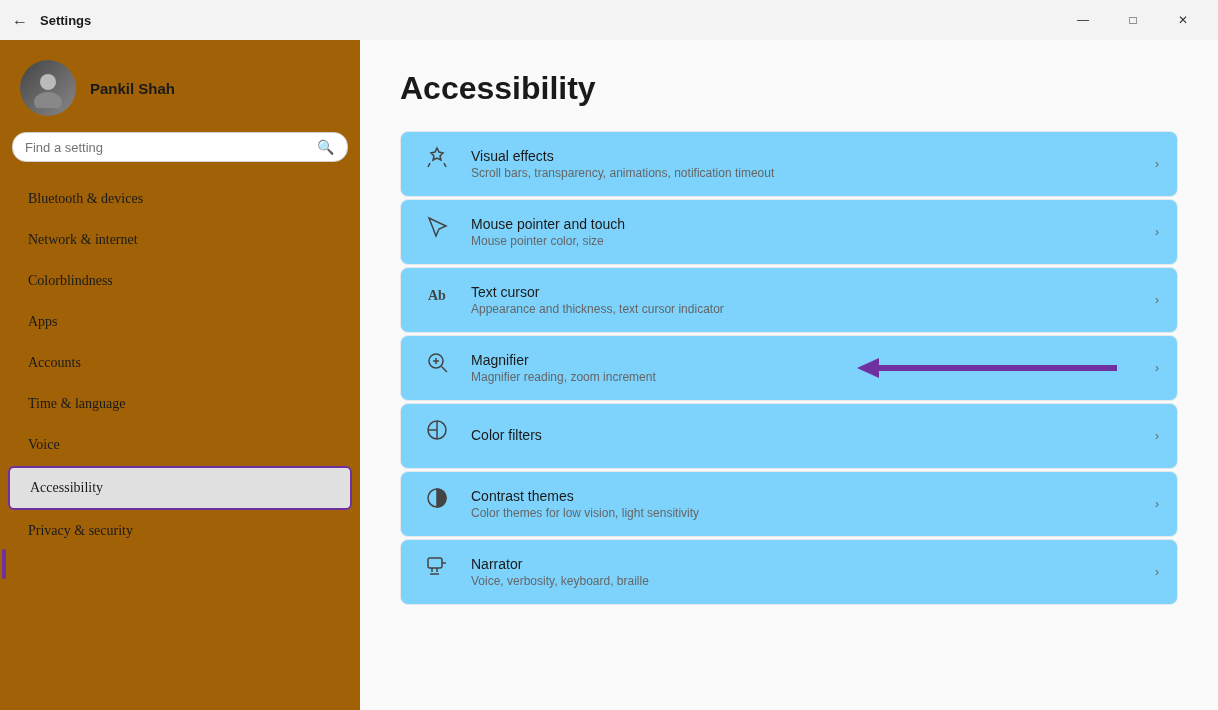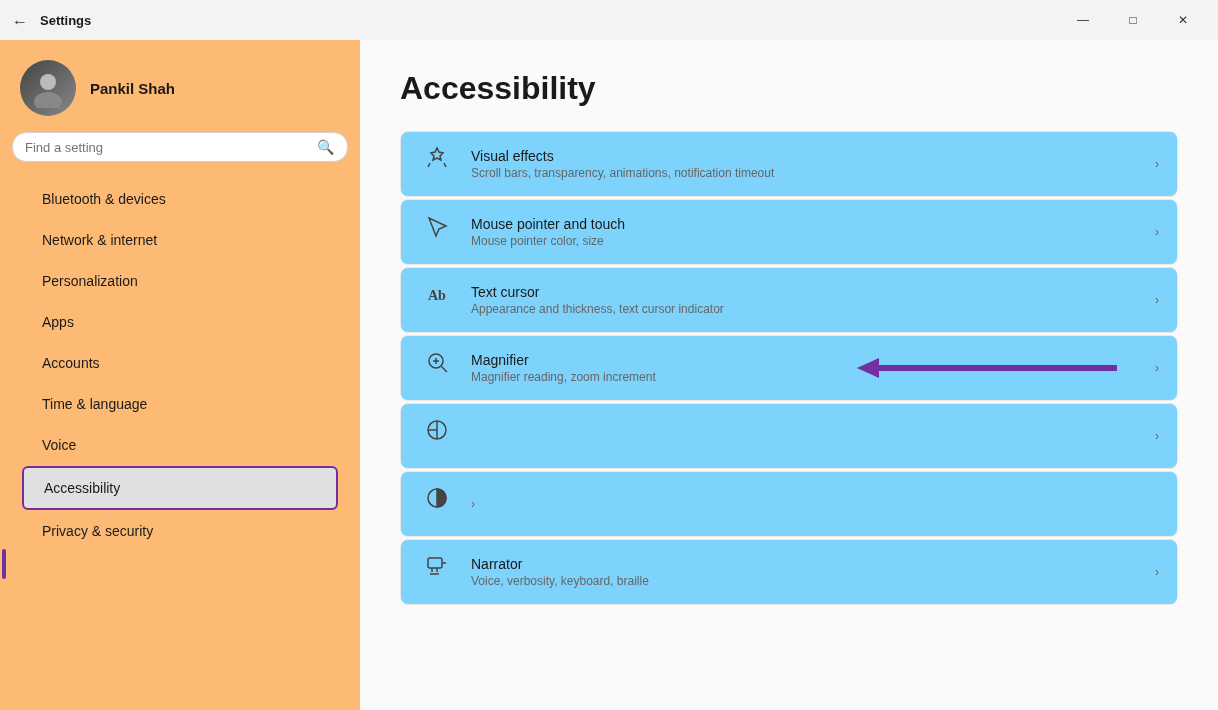--- a/index.html
+++ b/index.html
@@ -54,21 +54,21 @@
     .app-body {
       display: flex;
       flex: 1;
       overflow: hidden;
     }
 
     
     .sidebar {
       width: 360px;
       flex-shrink: 0;
-      background: #fdba74;
+      background: #a16207;
       display: flex;
       flex-direction: column;
       overflow: hidden;
       padding: 0;
     }
 
     .user-profile {
       display: flex;
       align-items: center;
       gap: 14px;
@@ -122,22 +122,23 @@
       background: transparent;
     }
     .search-icon {
       color: #555;
       font-size: 14px;
     }
 
     .nav-list {
       flex: 1;
       overflow-y: auto;
-      padding: 4px 14px;
+      padding: 4px 0;
       position: relative;
+      font-family: Liberation Serif, serif;
     }
     .nav-list::-webkit-scrollbar { width: 6px; }
     .nav-list::-webkit-scrollbar-thumb { background: #ccc; border-radius: 3px; }
 
     .nav-item {
       display: flex;
       align-items: center;
       padding: 12px 20px;
       font-size: 14px;
       color: #1a1a1a;
@@ -255,21 +256,21 @@
 
     <div class="search-box">
       <input type="text" placeholder="Find a setting" style="">
       <span class="search-icon">🔍</span>
     </div>
 
     <div class="nav-list">
       <div style="position:absolute; left:2px; top: calc(7 * 50px + 25px); width:4px; height:30px; background:#7030a0; border-radius:2px; z-index:10;"></div>
     <div class="nav-item">Bluetooth &amp; devices</div>
         <div class="nav-item">Network &amp; internet</div>
-        <div class="nav-item">Personalization</div>
+        <div class="nav-item">Colorblindness</div>
         <div class="nav-item">Apps</div>
         <div class="nav-item">Accounts</div>
         <div class="nav-item">Time &amp; language</div>
         <div class="nav-item">Voice</div>
         <div class="nav-item active">Accessibility</div>
         <div class="nav-item">Privacy &amp; security</div>
       </div>
 
   </div>
 
@@ -338,29 +339,34 @@
         </div>
         <div class="settings-item">
           <div class="settings-icon">
             <svg width="24" height="24" viewBox="0 0 24 24" fill="none" stroke="#444" stroke-width="1.5">
               <circle cx="12" cy="12" r="9"></circle>
               <path d="M12 3v18"></path>
               <path d="M3 12h9" fill="#ddd"></path>
             </svg>
           </div>
           <div class="settings-text">
+            <div class="settings-title">Color filters</div>
           </div>
           <span class="chevron">›</span>
         </div>
         <div class="settings-item">
           <div class="settings-icon">
             <svg width="24" height="24" viewBox="0 0 24 24" fill="none" stroke="#444" stroke-width="1.5">
               <circle cx="12" cy="12" r="9"></circle>
               <path d="M12 3a9 9 0 0 1 0 18z" fill="#444"></path>
             </svg>
+          </div>
+          <div class="settings-text">
+            <div class="settings-title">Contrast themes</div>
+            <div class="settings-desc">Color themes for low vision, light sensitivity</div>
           </div>
           <span class="chevron">›</span>
         </div>
         <div class="settings-item">
           <div class="settings-icon">
             <svg width="24" height="24" viewBox="0 0 24 24" fill="none" stroke="#444" stroke-width="1.5">
               <rect x="3" y="4" width="14" height="10" rx="2"></rect>
               <line x1="17" y1="9" x2="21" y2="9"></line>
               <line x1="7" y1="18" x2="7" y2="14"></line>
               <line x1="12" y1="18" x2="12" y2="14"></line>

